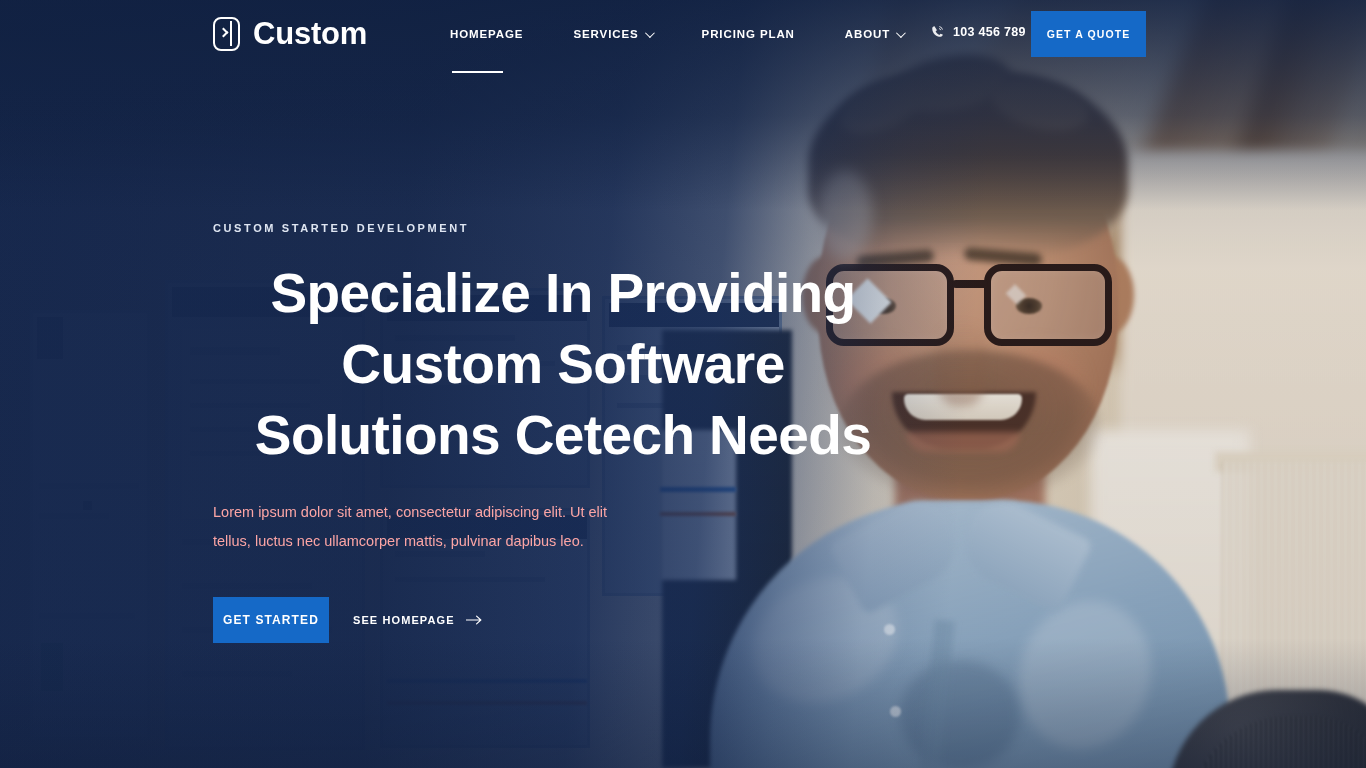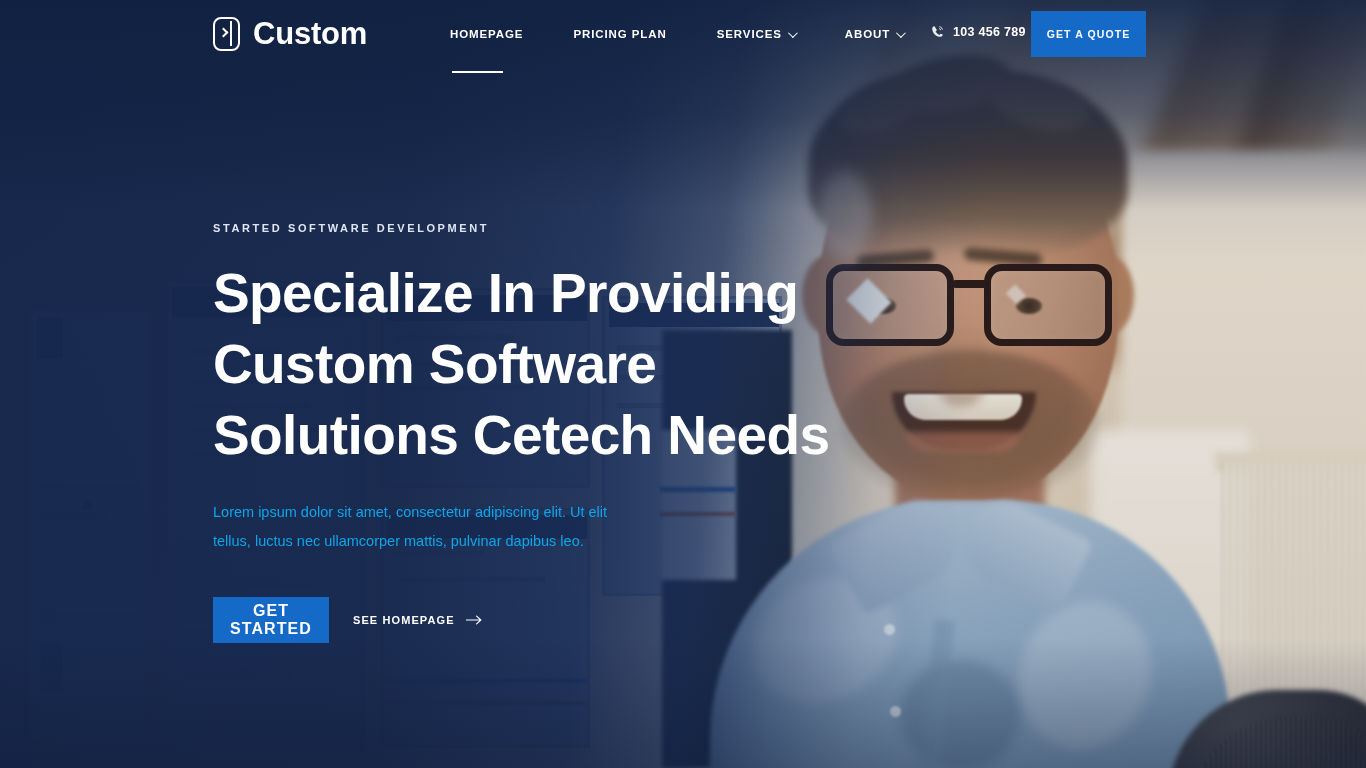--- a/index.html
+++ b/index.html
@@ -388,37 +388,37 @@
     font-size: 11px; font-weight: 700; letter-spacing: 2.6px;
     margin-bottom: 24px;
   }
   .headline {
     color: #ffffff;
     font-size: 55px;
     font-weight: 700;
     line-height: 71px;
     letter-spacing: -.6px;
   }
-  .headline .hl { display: block; }
+  .headline .hl { display: block; text-align: center; }
   .sub {
-    color: #0ea5e9;
+    color: #fca5a5;
     font-size: 14.5px;
     line-height: 29px;
     margin-top: 27px;
     width: 430px;
   }
   .cta-row {
     margin-top: 41px;
     display: flex; align-items: center; gap: 24px;
   }
   .start-btn {
     width: 116px; height: 46px;
     background: #1569c7; color: #fff; border: none;
     font-family: "Liberation Sans", sans-serif;
-    font-size: 16px; font-weight: 700; letter-spacing: 1.1px;
+    font-size: 12px; font-weight: 700; letter-spacing: 1.1px;
     cursor: pointer;
     display: flex; align-items: center; justify-content: center;
   }
   .see-link {
     display: flex; align-items: center; gap: 11px;
     color: #ffffff; font-size: 11px; font-weight: 700; letter-spacing: 1.1px;
     cursor: pointer; text-decoration: none;
   }
   .arrow { width: 17px; height: 10px; }
 </style>
@@ -540,25 +540,25 @@
         <div class="logo-chev"></div>
       </div>
       <div class="brand-name">Custom</div>
     </div>
 
     <nav class="nav">
       <div class="nav-item">
         <span>HOMEPAGE</span>
       </div>
       <div class="nav-item">
-        <span>PRICING PLAN</span>
-      </div>
-      <div class="nav-item">
         <span>SERVICES</span>
         <span class="caret"></span>
+      </div>
+      <div class="nav-item">
+        <span>PRICING PLAN</span>
       </div>
       <div class="nav-item">
         <span>ABOUT</span>
         <span class="caret"></span>
       </div>
     </nav>
     <div class="nav-underline"></div>
 
     <div class="phone">
       <svg class="phone-ico" viewBox="0 0 24 24" fill="none">
@@ -566,21 +566,21 @@
         <path d="M15.6 4.2 a5.2 5.2 0 0 1 4.2 4.2" stroke="#ffffff" stroke-width="1.5" stroke-linecap="round"></path>
         <path d="M15.2 7.4 a2.6 2.6 0 0 1 1.8 1.8" stroke="#ffffff" stroke-width="1.5" stroke-linecap="round"></path>
       </svg>
       <span>103 456 789</span>
     </div>
 
     <button class="quote-btn">GET A QUOTE</button>
   </div>
 
   <div class="hero">
-    <div class="eyebrow">STARTED SOFTWARE DEVELOPMENT</div>
+    <div class="eyebrow">CUSTOM STARTED DEVELOPMENT</div>
     <h1 class="headline">
       <span class="hl">Specialize In Providing</span>
       <span class="hl">Custom Software</span>
       <span class="hl">Solutions Cetech Needs</span>
     </h1>
     <p class="sub">Lorem ipsum dolor sit amet, consectetur adipiscing elit. Ut elit tellus, luctus nec ullamcorper mattis, pulvinar dapibus leo.</p>
     <div class="cta-row">
       <button class="start-btn">GET STARTED</button>
       <a class="see-link" href="#">
         <span>SEE HOMEPAGE</span>

